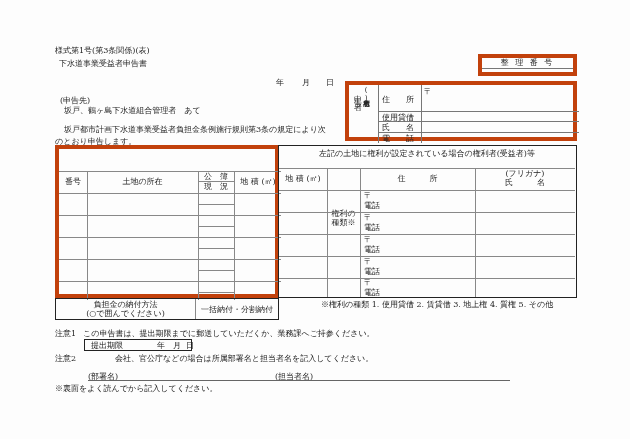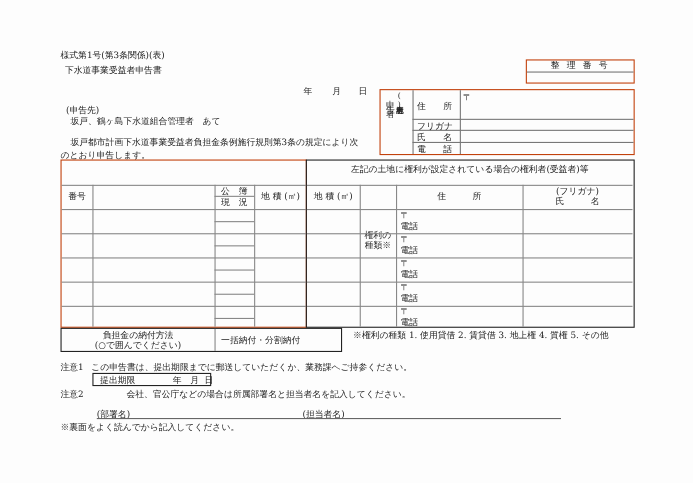--- a/index.html
+++ b/index.html
@@ -1,19 +1,19 @@
 <!DOCTYPE html>
 <html><head>
 <meta charset="utf-8">
 <style>
   html, body { margin:0; padding:0; }
   body { width:630px; height:439px; background:#fdfdfd; position:relative; overflow:hidden;
          font-family:"DejaVu Serif","Liberation Serif",serif; color:#222; font-size:8px; }
   .abs { position:absolute; white-space:nowrap; }
-  .box { position:absolute; border:1px solid #c2410c; box-sizing:border-box; }
+  .box { position:absolute; border:4px solid #c2410c; box-sizing:border-box; }
   .hl { position:absolute; height:0; border-top:1px solid #888; }
   .vl { position:absolute; width:0; border-left:1px solid #888; }
   .thick { border-color:#222 !important; }
   .c { text-align:center; }
   .vert { writing-mode:vertical-rl; text-orientation:upright; letter-spacing:0; }
 </style>
 </head>
 <body>
 
 <div class="abs" style="left:55px;top:45px;">様式第1号(第3条関係)(表)</div>
@@ -34,35 +34,36 @@
 <div class="box" style="left:345px;top:81px;width:232px;height:60px;">
   <div class="abs vert" style="left:2px;top:3px;font-size:8px;letter-spacing:4px;">申告者</div>
   <div class="abs vert" style="left:13px;top:1px;font-size:7px;line-height:8px;">(土地所有者)</div>
   <div class="vl" style="left:29px;top:0;height:58px;border-color:#777;"></div>
   <div class="vl" style="left:72px;top:0;height:58px;border-color:#777;"></div>
   <div class="hl" style="left:29px;top:26px;width:201px;border-color:#777;"></div>
   <div class="hl" style="left:29px;top:36px;width:201px;border-color:#777;"></div>
   <div class="hl" style="left:29px;top:47px;width:201px;border-color:#777;"></div>
   <div class="abs" style="left:33px;top:9px;">住　　所</div>
   <div class="abs" style="left:75px;top:1px;width:150px;height:24px;">〒</div>
-  <div class="abs" style="left:33px;top:27px;">フリガナ</div>
+  <div class="abs" style="left:33px;top:27px;">使用貸借</div>
   <div class="abs" style="left:75px;top:27px;width:150px;height:9px;"></div>
   <div class="abs" style="left:33px;top:37px;">氏　　名</div>
   <div class="abs" style="left:75px;top:37px;width:150px;height:9px;"></div>
   <div class="abs" style="left:33px;top:48px;">電　　話</div>
   <div class="abs" style="left:75px;top:48px;width:150px;height:9px;"></div>
 </div>
 
 <div class="box" style="left:55px;top:145px;width:224px;height:153px;">
   <div class="hl" style="left:0;top:22px;width:222px;"></div>
   <div class="vl" style="left:28px;top:22px;height:129px;"></div>
   <div class="vl" style="left:139px;top:22px;height:129px;"></div>
   <div class="vl" style="left:175px;top:22px;height:129px;"></div>
   <div class="hl" style="left:139px;top:32px;width:36px;"></div>
   <div class="abs c" style="left:0;top:27px;width:28px;">番号</div>
+  <div class="abs c" style="left:28px;top:27px;width:111px;">土地の所在</div>
   <div class="abs c" style="left:139px;top:22px;width:36px;">公　簿</div>
   <div class="abs c" style="left:139px;top:32px;width:36px;">現　況</div>
   <div class="abs c" style="left:175px;top:27px;width:48px;">地 積 (㎡)</div>
   <div class="hl" style="left:0;top:44px;width:222px;"></div>
   <div class="hl" style="left:139px;top:55px;width:36px;"></div>
   <div class="hl" style="left:0;top:66px;width:222px;"></div>
   <div class="hl" style="left:139px;top:77px;width:36px;"></div>
   <div class="hl" style="left:0;top:88px;width:222px;"></div>
   <div class="hl" style="left:139px;top:99px;width:36px;"></div>
   <div class="hl" style="left:0;top:110px;width:222px;"></div>
@@ -79,21 +80,21 @@
   <div class="abs" style="left:29px;top:89px;width:110px;height:21px;"></div>
   <div class="abs" style="left:176px;top:89px;width:46px;height:21px;"></div>
   <div class="abs" style="left:0;top:111px;width:28px;height:21px;"></div>
   <div class="abs" style="left:29px;top:111px;width:110px;height:21px;"></div>
   <div class="abs" style="left:176px;top:111px;width:46px;height:21px;"></div>
   <div class="abs" style="left:0;top:133px;width:28px;height:18px;"></div>
   <div class="abs" style="left:29px;top:133px;width:110px;height:18px;"></div>
   <div class="abs" style="left:176px;top:133px;width:46px;height:18px;"></div>
 </div>
 
-<div class="box thick" style="left:55px;top:298px;width:256px;height:22px;border-width:1.5px;">
+<div class="box thick" style="left:55px;top:298px;width:224px;height:22px;border-width:1.5px;">
   <div class="abs c" style="left:0;top:1px;width:139px;line-height:9px;">
     <div>負担金の納付方法</div>
     <div>(○で囲んでください)</div>
   </div>
   <div class="vl" style="left:139px;top:0;height:20px;"></div>
   <div class="abs c" style="left:140px;top:5px;width:82px;">一括納付・分割納付</div>
 </div>
 
 <div class="box thick" style="left:278px;top:145px;width:299px;height:153px;border-width:1.5px;">
   <div class="abs c" style="left:0;top:2px;width:296px;">左記の土地に権利が設定されている場合の権利者(受益者)等</div>

